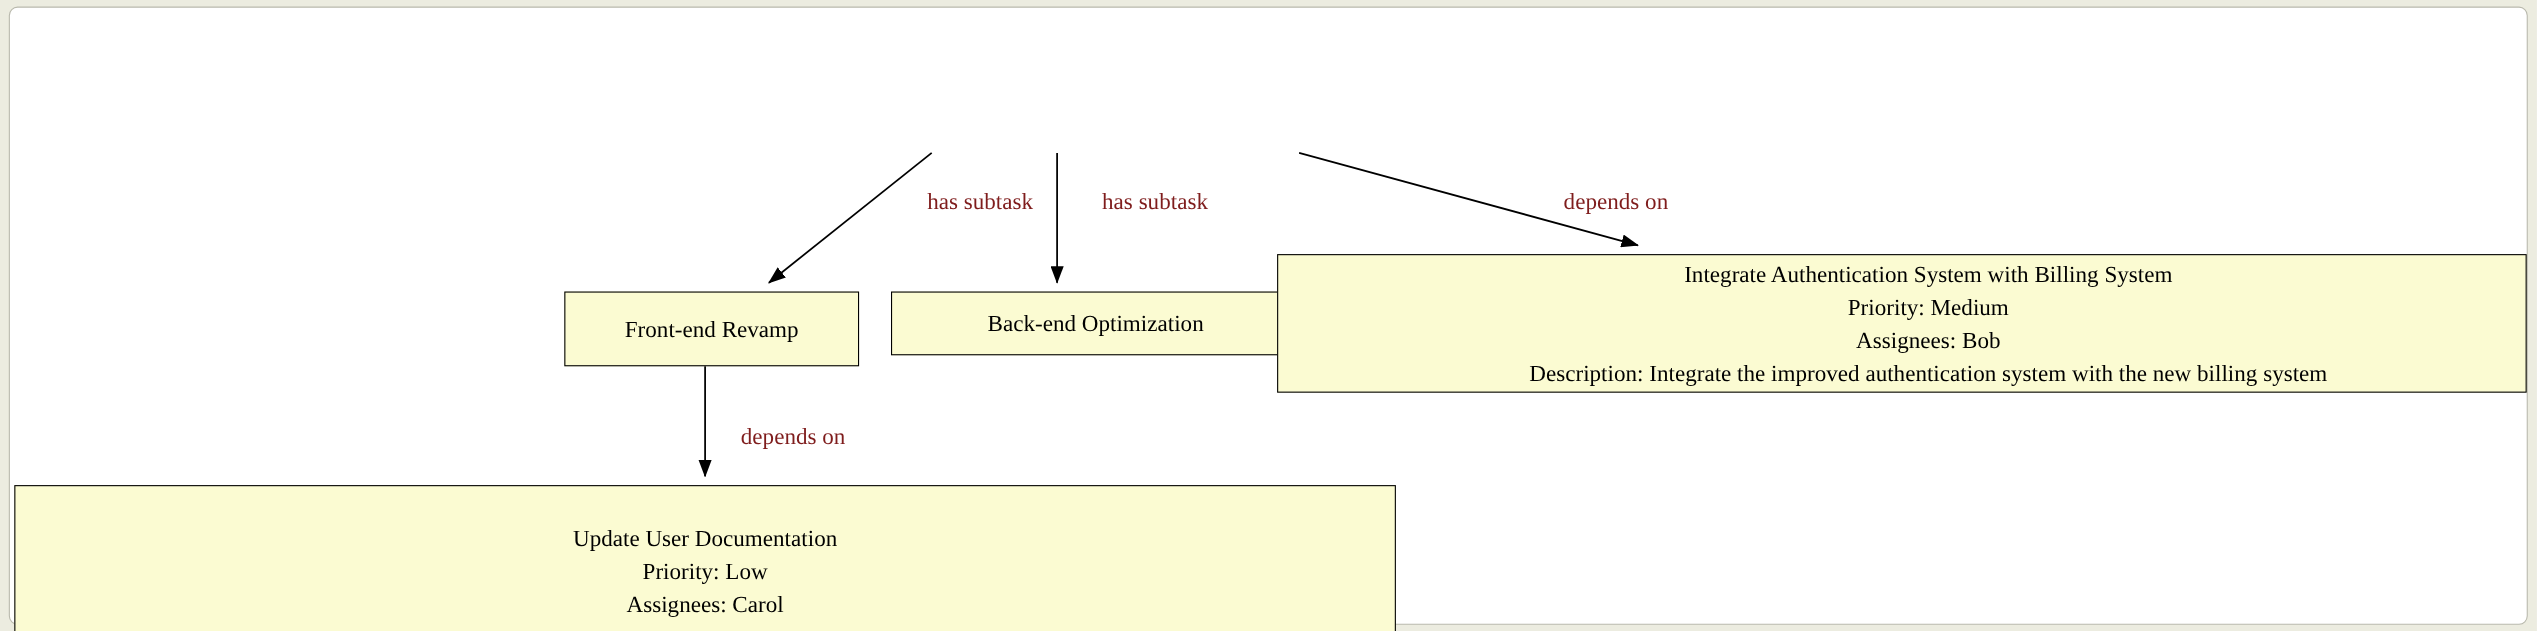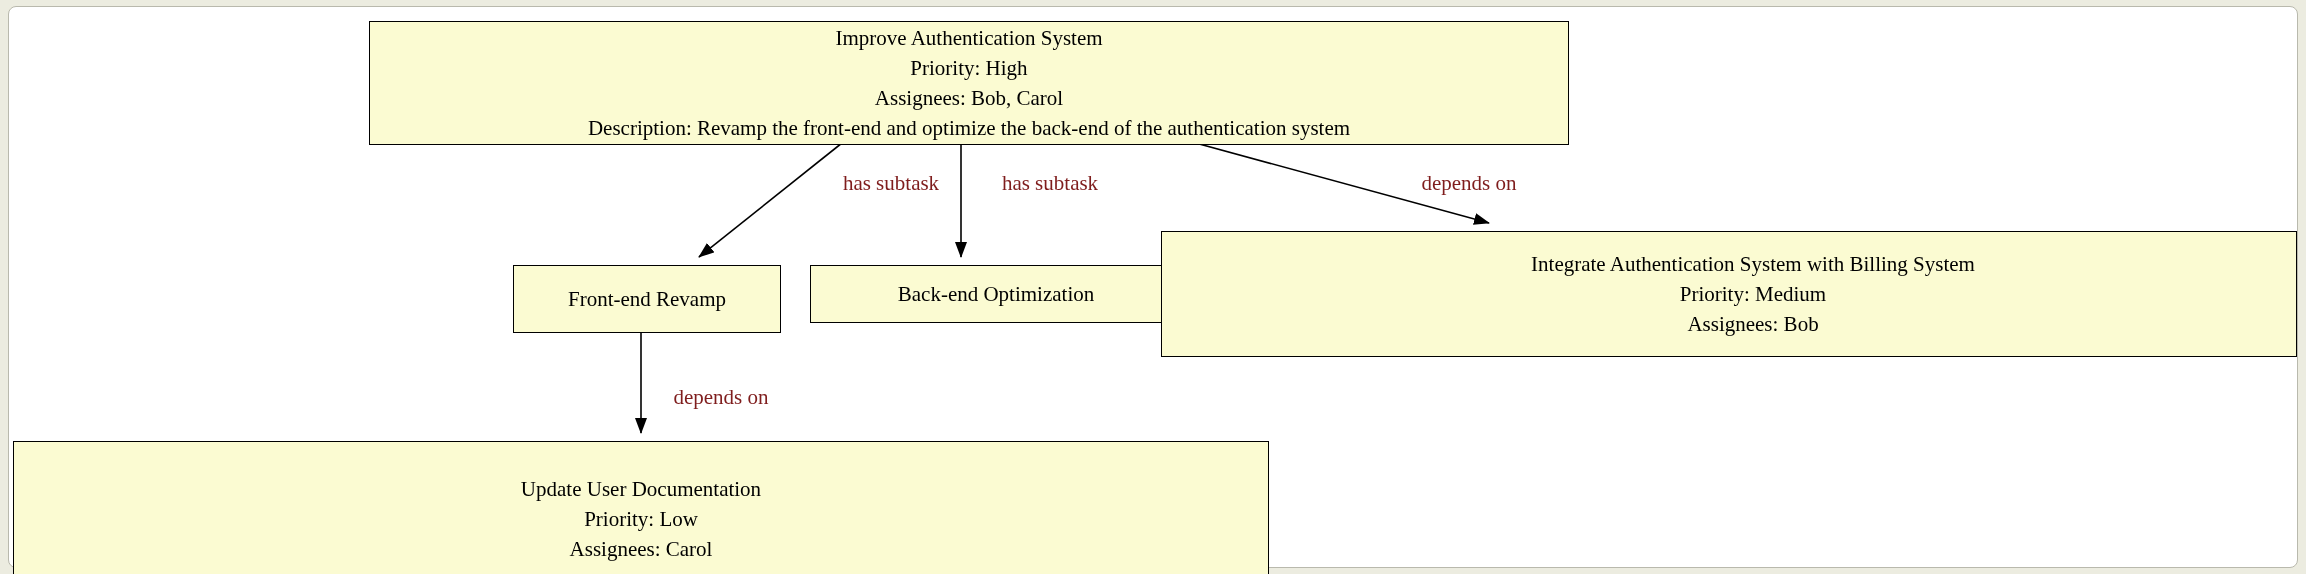--- a/index.html
+++ b/index.html
@@ -78,39 +78,34 @@
         <marker id="arrow" markerUnits="userSpaceOnUse" markerWidth="16" markerHeight="12" refX="15" refY="6" orient="auto">
           <path d="M0,0 L16,6 L0,12 z" fill="#000000"></path>
         </marker>
       </defs>
       <line x1="838" y1="132" x2="690" y2="250" stroke="#000000" stroke-width="1.6" marker-end="url(#arrow)"></line>
       <line x1="952" y1="132" x2="952" y2="250" stroke="#000000" stroke-width="1.6" marker-end="url(#arrow)"></line>
       <line x1="1172" y1="132" x2="1480" y2="216" stroke="#000000" stroke-width="1.6" marker-end="url(#arrow)"></line>
       <line x1="632" y1="310" x2="632" y2="426" stroke="#000000" stroke-width="1.6" marker-end="url(#arrow)"></line>
     </svg>
 
-    <div class="node" id="node-improve-auth">
-      <div class="line">Improve Authentication System</div>
-      <div class="line">Priority: High</div>
-      <div class="line">Assignees: Bob, Carol</div>
-      <div class="line">Description: Revamp the front-end and optimize the back-end of the authentication system</div>
-    </div>
 
     <div class="node" id="node-frontend-revamp">
       <div class="line">Front-end Revamp</div>
     </div>
 
     <div class="node" id="node-backend-opt">
       <div class="line">Back-end Optimization</div>
     </div>
 
     <div class="node" id="node-integrate-billing">
       <div class="line">Integrate Authentication System with Billing System</div>
       <div class="line">Priority: Medium</div>
       <div class="line">Assignees: Bob</div>
+      <div class="line">Description: Integrate the improved authentication system with the new billing system</div>
     </div>
 
     <div class="node" id="node-update-docs">
       <div class="line">Update User Documentation</div>
       <div class="line">Priority: Low</div>
       <div class="line">Assignees: Carol</div>
     </div>
 
     <div class="edge-label" id="label-has-subtask-1">has subtask</div>
     <div class="edge-label" id="label-has-subtask-2">has subtask</div>

